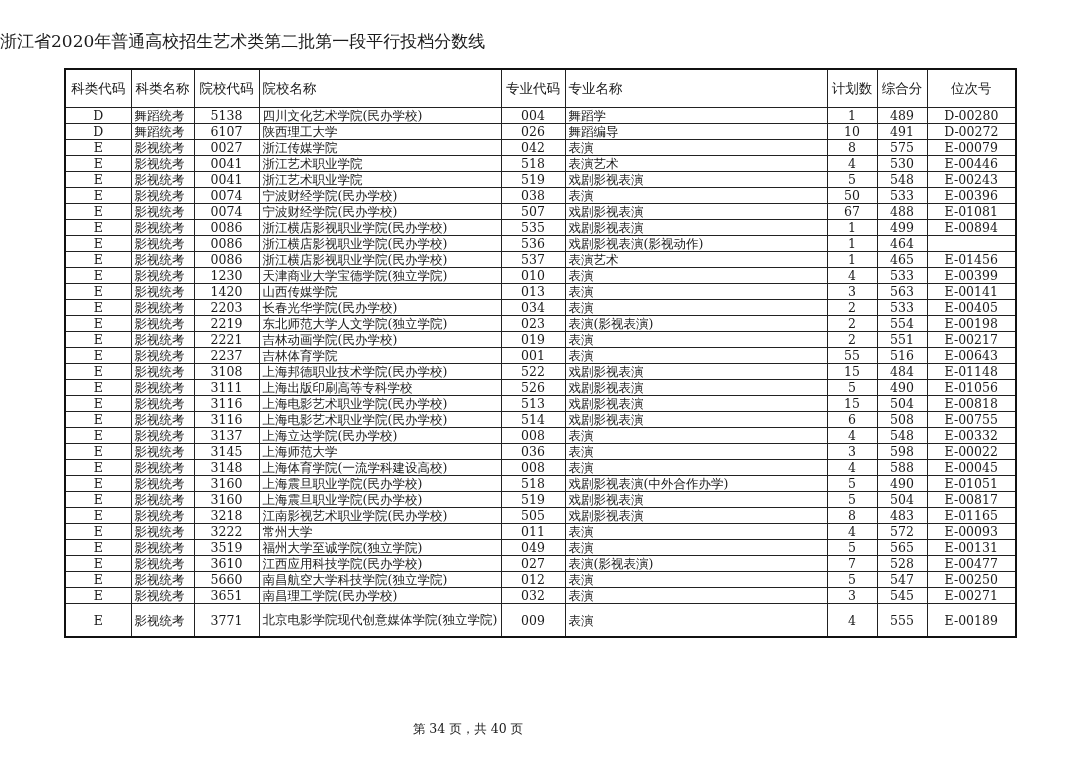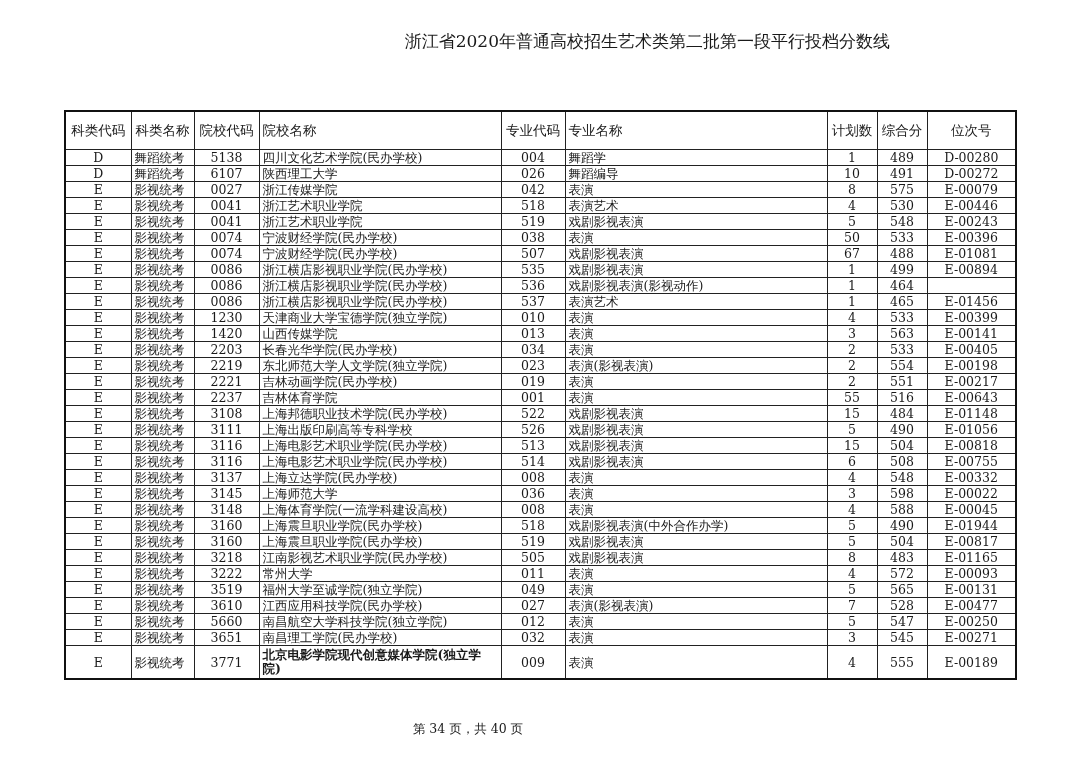--- a/index.html
+++ b/index.html
@@ -1,27 +1,27 @@
 <!DOCTYPE html>
 <html><head>
 <meta charset="utf-8">
 <style>
   html, body { margin:0; padding:0; background:#ffffff; }
   body { width:1080px; height:764px; position:relative; overflow:hidden;
          font-family: "DejaVu Serif", "Liberation Serif", serif; color:#1a1a1a; }
-  .title { position:absolute; top:30px; left:0; width:890px; text-align:right;
+  .title { position:absolute; top:30px; left:0; width:890px; text-align:left;
            font-size:17px; letter-spacing:0; }
   table { position:absolute; left:64px; top:68px; border-collapse:collapse;
-          table-layout:fixed; width:951px; border:2px solid #111;margin-top:42px; }
+          table-layout:fixed; width:951px; border:2px solid #111; }
   th, td { border:1px solid #222; padding:0 3px; font-size:12.5px; font-weight:normal;
            height:15px; line-height:15px; white-space:nowrap; overflow:hidden; }
   th { height:37px; font-size:13.5px; }
   td.c, th.c { text-align:center; }
   td.l, th.l { text-align:left; }
-  td.wrap { white-space:normal; line-height:14px;font-weight:bold; }
+  td.wrap { white-space:normal; line-height:14px; }
   tr.tall td { height:32px; }
   .footer { position:absolute; top:721px; left:0; width:936px; text-align:center; font-size:12.5px; }
 </style>
 </head>
 <body>
 
 <div class="title">浙江省2020年普通高校招生艺术类第二批第一段平行投档分数线</div>
 
 <table>
   <colgroup>
@@ -304,21 +304,21 @@
       </tr>
       <tr>
         <td class="c">E</td>
         <td class="l">影视统考</td>
         <td class="c">3160</td>
         <td class="l">上海震旦职业学院(民办学校)</td>
         <td class="c">518</td>
         <td class="l">戏剧影视表演(中外合作办学)</td>
         <td class="c">5</td>
         <td class="c">490</td>
-        <td class="c">E-01944</td>
+        <td class="c">E-01051</td>
       </tr>
       <tr>
         <td class="c">E</td>
         <td class="l">影视统考</td>
         <td class="c">3160</td>
         <td class="l">上海震旦职业学院(民办学校)</td>
         <td class="c">519</td>
         <td class="l">戏剧影视表演</td>
         <td class="c">5</td>
         <td class="c">504</td>

